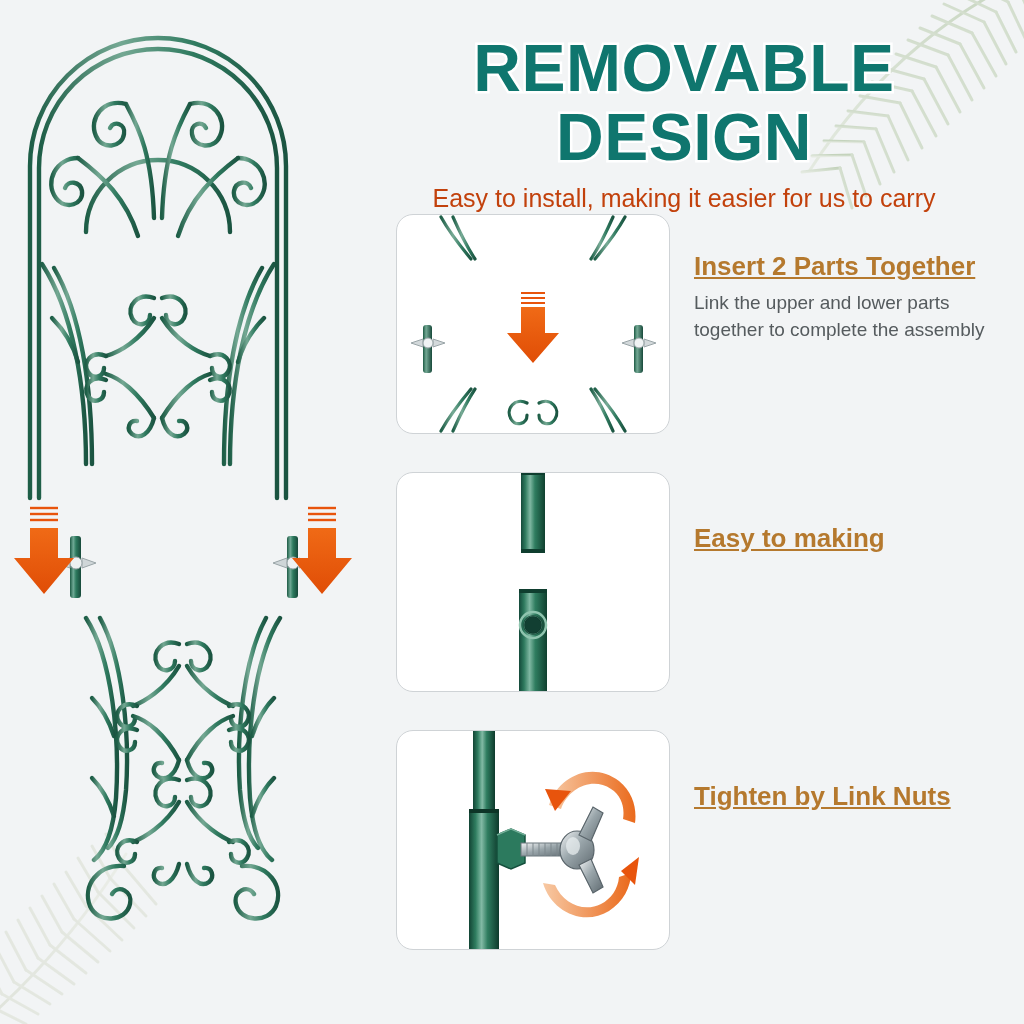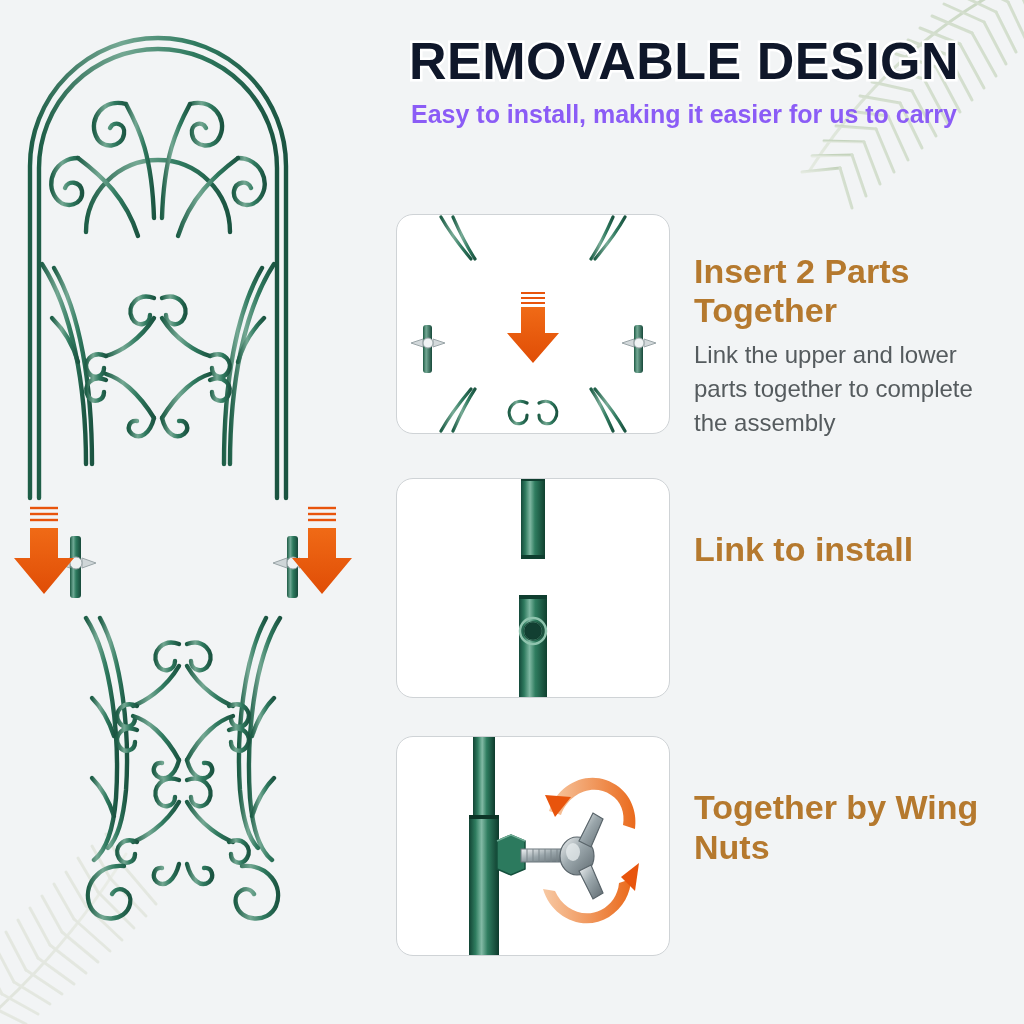--- a/index.html
+++ b/index.html
@@ -11,48 +11,48 @@
   .stage{position:absolute;inset:0;}
 
   
   .frond{position:absolute;pointer-events:none;}
   .frond-tr{top:-40px;right:-30px;width:340px;height:260px;opacity:.55;}
   .frond-bl{bottom:-30px;left:-60px;width:260px;height:230px;opacity:.5;}
 
   
   .heading-wrap{position:absolute;left:352px;top:34px;width:664px;text-align:center;}
   .headline{
-    font-size:52px;font-weight:bold;letter-spacing:.5px;color:#0f172a;
+    font-size:66px;font-weight:bold;letter-spacing:.5px;color:#0f766e;
     line-height:1.05;margin:0;
     -webkit-text-stroke:5px #ffffff;paint-order:stroke fill;
     text-transform:uppercase;
   }
   .subhead{
-    margin:10px 0 0;font-size:25px;color:#8b5cf6;font-weight:700;line-height:1.2;
+    margin:10px 0 0;font-size:25px;color:#c2410c;font-weight:400;line-height:1.2;
   }
 
   
   .product{position:absolute;left:8px;top:18px;width:350px;height:990px;}
 
   
   .panels{position:absolute;left:396px;top:214px;width:620px;}
   .feature{position:relative;display:flex;align-items:flex-start;}
   .feature + .feature{margin-top:38px;}
   .card{
     width:272px;height:218px;flex:0 0 272px;
     background:#ffffff;border:1px solid #cfd3d6;border-radius:17px;
     overflow:hidden;position:relative;
   }
   .card svg{display:block;width:100%;height:100%;}
   .ftext{padding-left:24px;padding-top:38px;width:316px;}
   .ftitle{
-    margin:0;font-size:34px;font-weight:bold;color:#b5792e;line-height:1.15;
+    margin:0;font-size:26px;font-weight:bold;color:#b5792e;line-height:1.15;text-decoration:underline;
   }
   .fdesc{
-    margin:8px 0 0;font-size:24px;color:#555b5e;line-height:1.42;font-weight:400;
+    margin:8px 0 0;font-size:19px;color:#555b5e;line-height:1.42;font-weight:400;
   }
   .feature:nth-child(2) .ftext{padding-top:52px;}
   .feature:nth-child(3) .ftext{padding-top:52px;}
 </style>
 </head>
 <body>
 
 <div class="stage">
 
   <svg class="frond frond-tr" viewBox="0 0 340 260">
@@ -421,21 +421,21 @@
           <rect x="122" y="116" width="28" height="4" fill="#0f3e2f"></rect>
 
           <g>
             <circle cx="136" cy="152" r="13" fill="none" stroke="#8fc4ae" stroke-width="2.5"></circle>
             <circle cx="136" cy="152" r="9" fill="#123f32" stroke="#0d3326" stroke-width="1.5"></circle>
             <circle cx="136" cy="152" r="9" fill="none" stroke="#4d9079" stroke-width="1" opacity=".6"></circle>
           </g>
         </svg>
       </div>
       <div class="ftext">
-        <h2 class="ftitle">Link to install</h2>
+        <h2 class="ftitle">Easy to making</h2>
       </div>
     </div>
 
     <div class="feature">
       <div class="card">
         <svg viewBox="0 0 272 218">
           <defs>
             <linearGradient id="tube4" x1="0" y1="0" x2="1" y2="0">
               <stop offset="0" stop-color="#124434"></stop>
               <stop offset=".22" stop-color="#2f7d60"></stop>
@@ -494,18 +494,18 @@
             <path d="M158 80 l-10 -22 l26 2 z" fill="#e8540c"></path>
           </g>
           <g>
             <path d="M146 152 C154 180 186 196 212 180 C226 171 234 156 234 142
                      L222 146 C221 158 214 168 204 173 C186 182 166 172 158 154 Z" fill="url(#swoosh2)"></path>
             <path d="M224 140 l18 -14 l-4 28 z" fill="#e8540c"></path>
           </g>
         </svg>
       </div>
       <div class="ftext">
-        <h2 class="ftitle">Together by Wing Nuts</h2>
+        <h2 class="ftitle">Tighten by Link Nuts</h2>
       </div>
     </div>
 
   </div>
 </div>
 
 </body></html>

